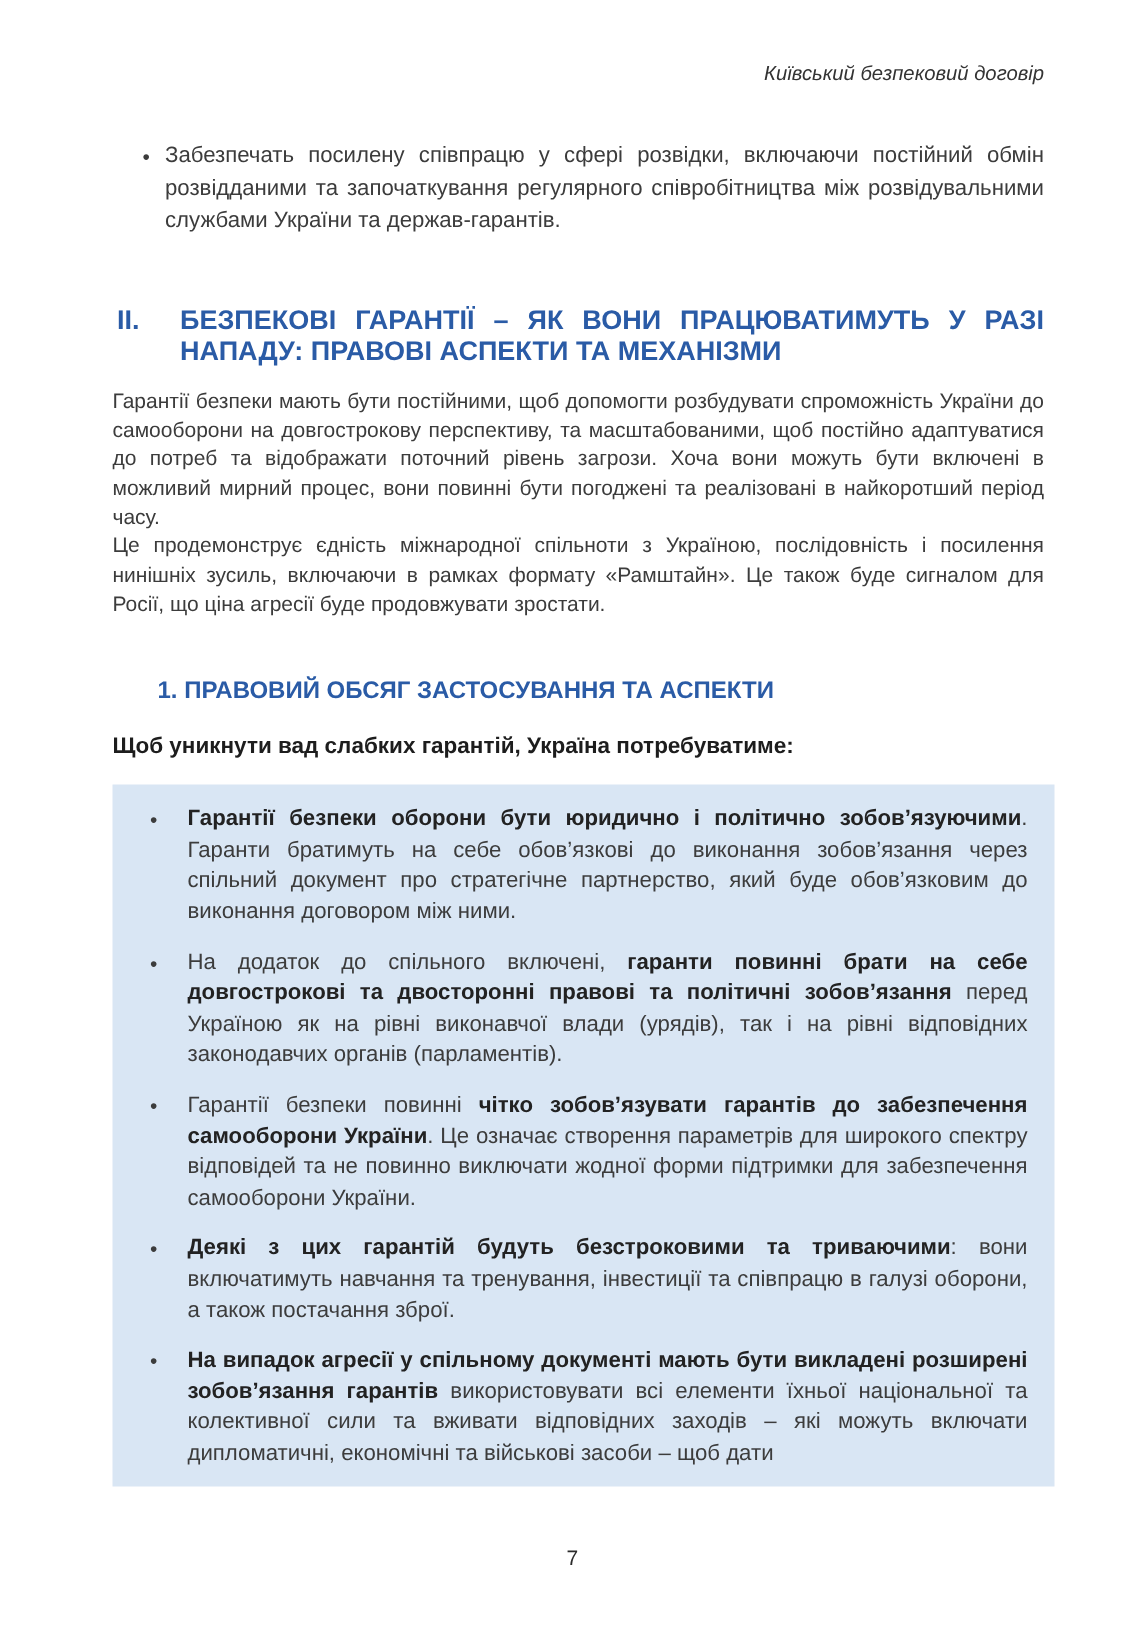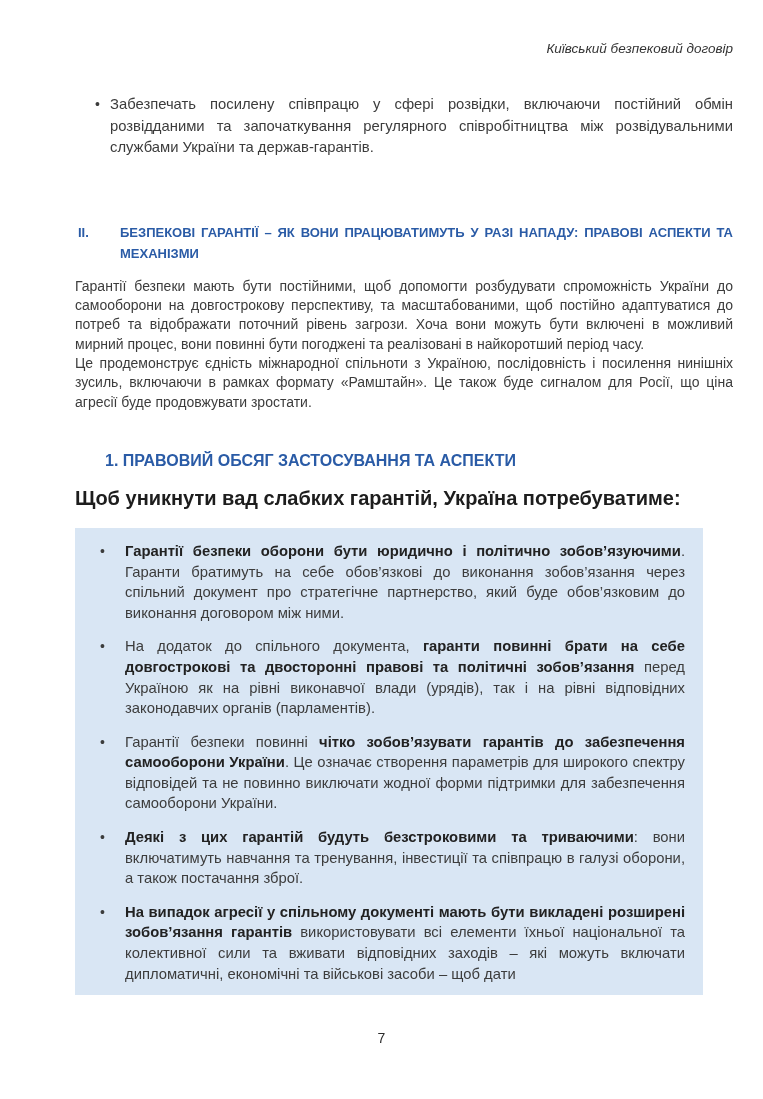--- a/index.html
+++ b/index.html
@@ -14,21 +14,21 @@
     height: 1099px;
     position: relative;
     font-family: "Liberation Sans", sans-serif;
     color: var(--body-text);
     overflow: hidden;
   }
   .page {
     position: relative;
     width: 763px;
     height: 915px;
-    padding: 40px 30px 0 75px;
+    padding: 40px 67px 0 75px;
   }
   
   .doc-header {
     text-align: right;
     font-style: italic;
     font-size: 13.5px;
     line-height: 1.36;
     color: #333333;
   }
   
@@ -55,24 +55,24 @@
   }
   ul.intro-list .dot { width: 25px; padding-left: 20px; }
   ul.intro-list .btext { padding-left: 0; }
   ul.intro-list li { padding-left: 0; }
   ul.intro-list .bullet-row .btext { margin-left: 10px; }
   ul.intro-list .bullet-row { padding-left: 0; }
   ul.intro-list .bullet-row .dot { margin-right: 0; }
   
   .section-heading {
     display: flex;
-    margin-top: 63px;
+    margin-top: 44px;
     color: var(--heading-blue);
     font-weight: bold;
-    font-size: 13px;
+    font-size: 18px;
     line-height: 21px;
   }
   .section-heading .sec-num {
     flex: 0 0 45px;
     padding-left: 3px;
   }
   .section-heading .sec-title {
     flex: 1 1 auto;
     text-align: justify;
   }
@@ -90,21 +90,21 @@
     color: var(--heading-blue);
     font-weight: bold;
     font-size: 16px;
     line-height: 21px;
   }
   
   .lead-line {
     margin-top: 17px;
     font-weight: bold;
     color: #1d1d1d;
-    font-size: 20px;
+    font-size: 15px;
     line-height: 20px;
   }
   
   .highlight-box {
     margin-top: 9px;
     width: 628px;
     background: var(--box-bg);
     padding: 13px 18px 11px 0;
   }
   ul.box-list {
@@ -163,21 +163,21 @@
     <ul class="box-list">
         <li>
           <div class="bullet-row">
             <span class="dot">•</span>
             <span class="btext"><b>Гарантії безпеки оборони бути юридично і політично зобов’язуючими</b><span>. Гаранти братимуть на себе обов’язкові до виконання зобов’язання через спільний документ про стратегічне партнерство, який буде обов’язковим до виконання договором між ними.</span></span>
           </div>
         </li>
         <li>
           <div class="bullet-row">
             <span class="dot">•</span>
-            <span class="btext"><span>На додаток до спільного документа, </span><b>гаранти повинні брати на себе довгострокові та двосторонні правові та політичні зобов’язання</b><span> перед Україною як на рівні виконавчої влади (урядів), так і на рівні відповідних законодавчих органів (парламентів).</span></span>
+            <span class="btext"><span>На додаток до спільного включені, </span><b>гаранти повинні брати на себе довгострокові та двосторонні правові та політичні зобов’язання</b><span> перед Україною як на рівні виконавчої влади (урядів), так і на рівні відповідних законодавчих органів (парламентів).</span></span>
           </div>
         </li>
         <li>
           <div class="bullet-row">
             <span class="dot">•</span>
             <span class="btext"><span>Гарантії безпеки повинні </span><b>чітко зобов’язувати гарантів до забезпечення самооборони України</b><span>. Це означає створення параметрів для широкого спектру відповідей та не повинно виключати жодної форми підтримки для забезпечення самооборони України.</span></span>
           </div>
         </li>
         <li>
           <div class="bullet-row">

